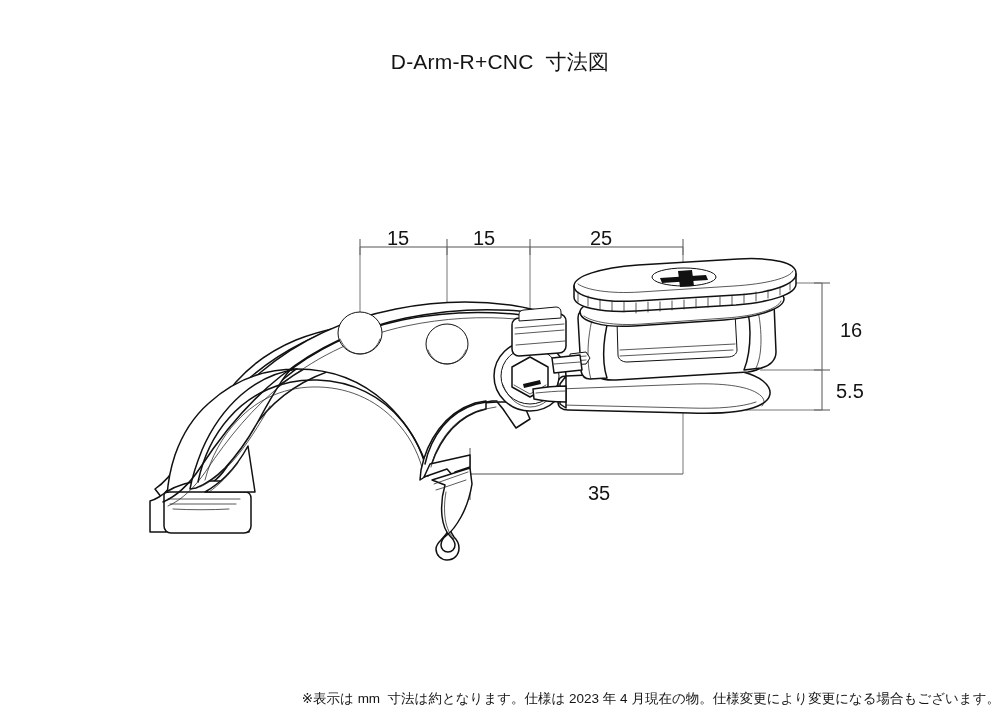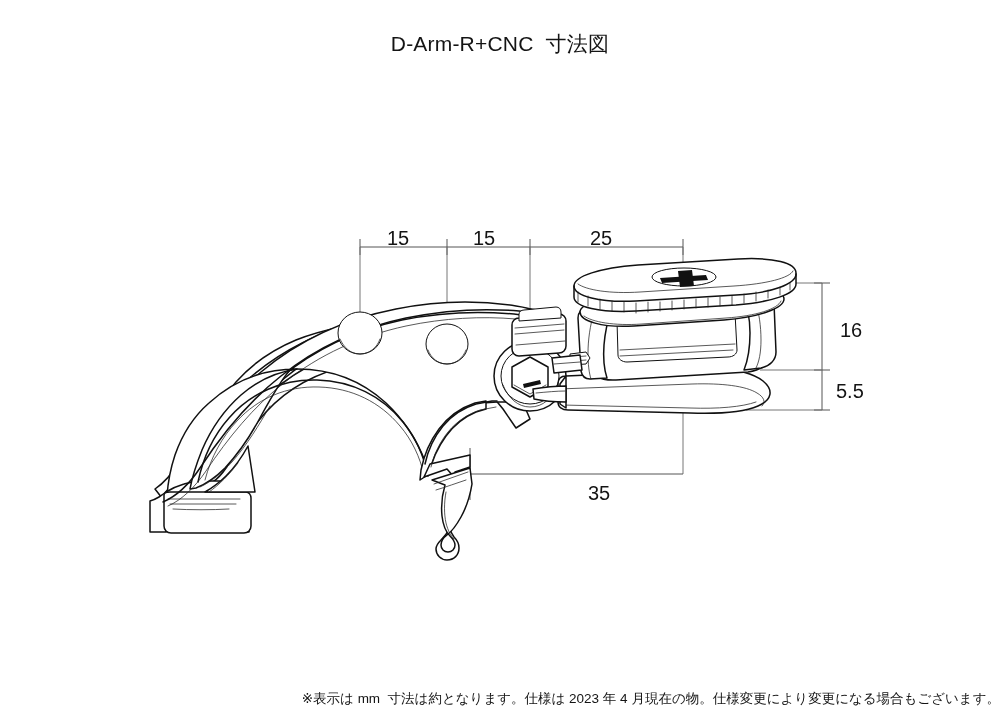--- a/index.html
+++ b/index.html
@@ -13,21 +13,21 @@
   }
   #page {
     position: relative;
     width: 1000px;
     height: 722px;
     background: #ffffff;
     overflow: hidden;
   }
   #drawing-title {
     position: absolute;
-    top: 30px;
+    top: 48px;
     left: 0;
     width: 1000px;
     text-align: center;
     font-size: 21px;
     letter-spacing: 0.2px;
     color: #141414;
     white-space: pre;
   }
   #footer-note {
     position: absolute;

